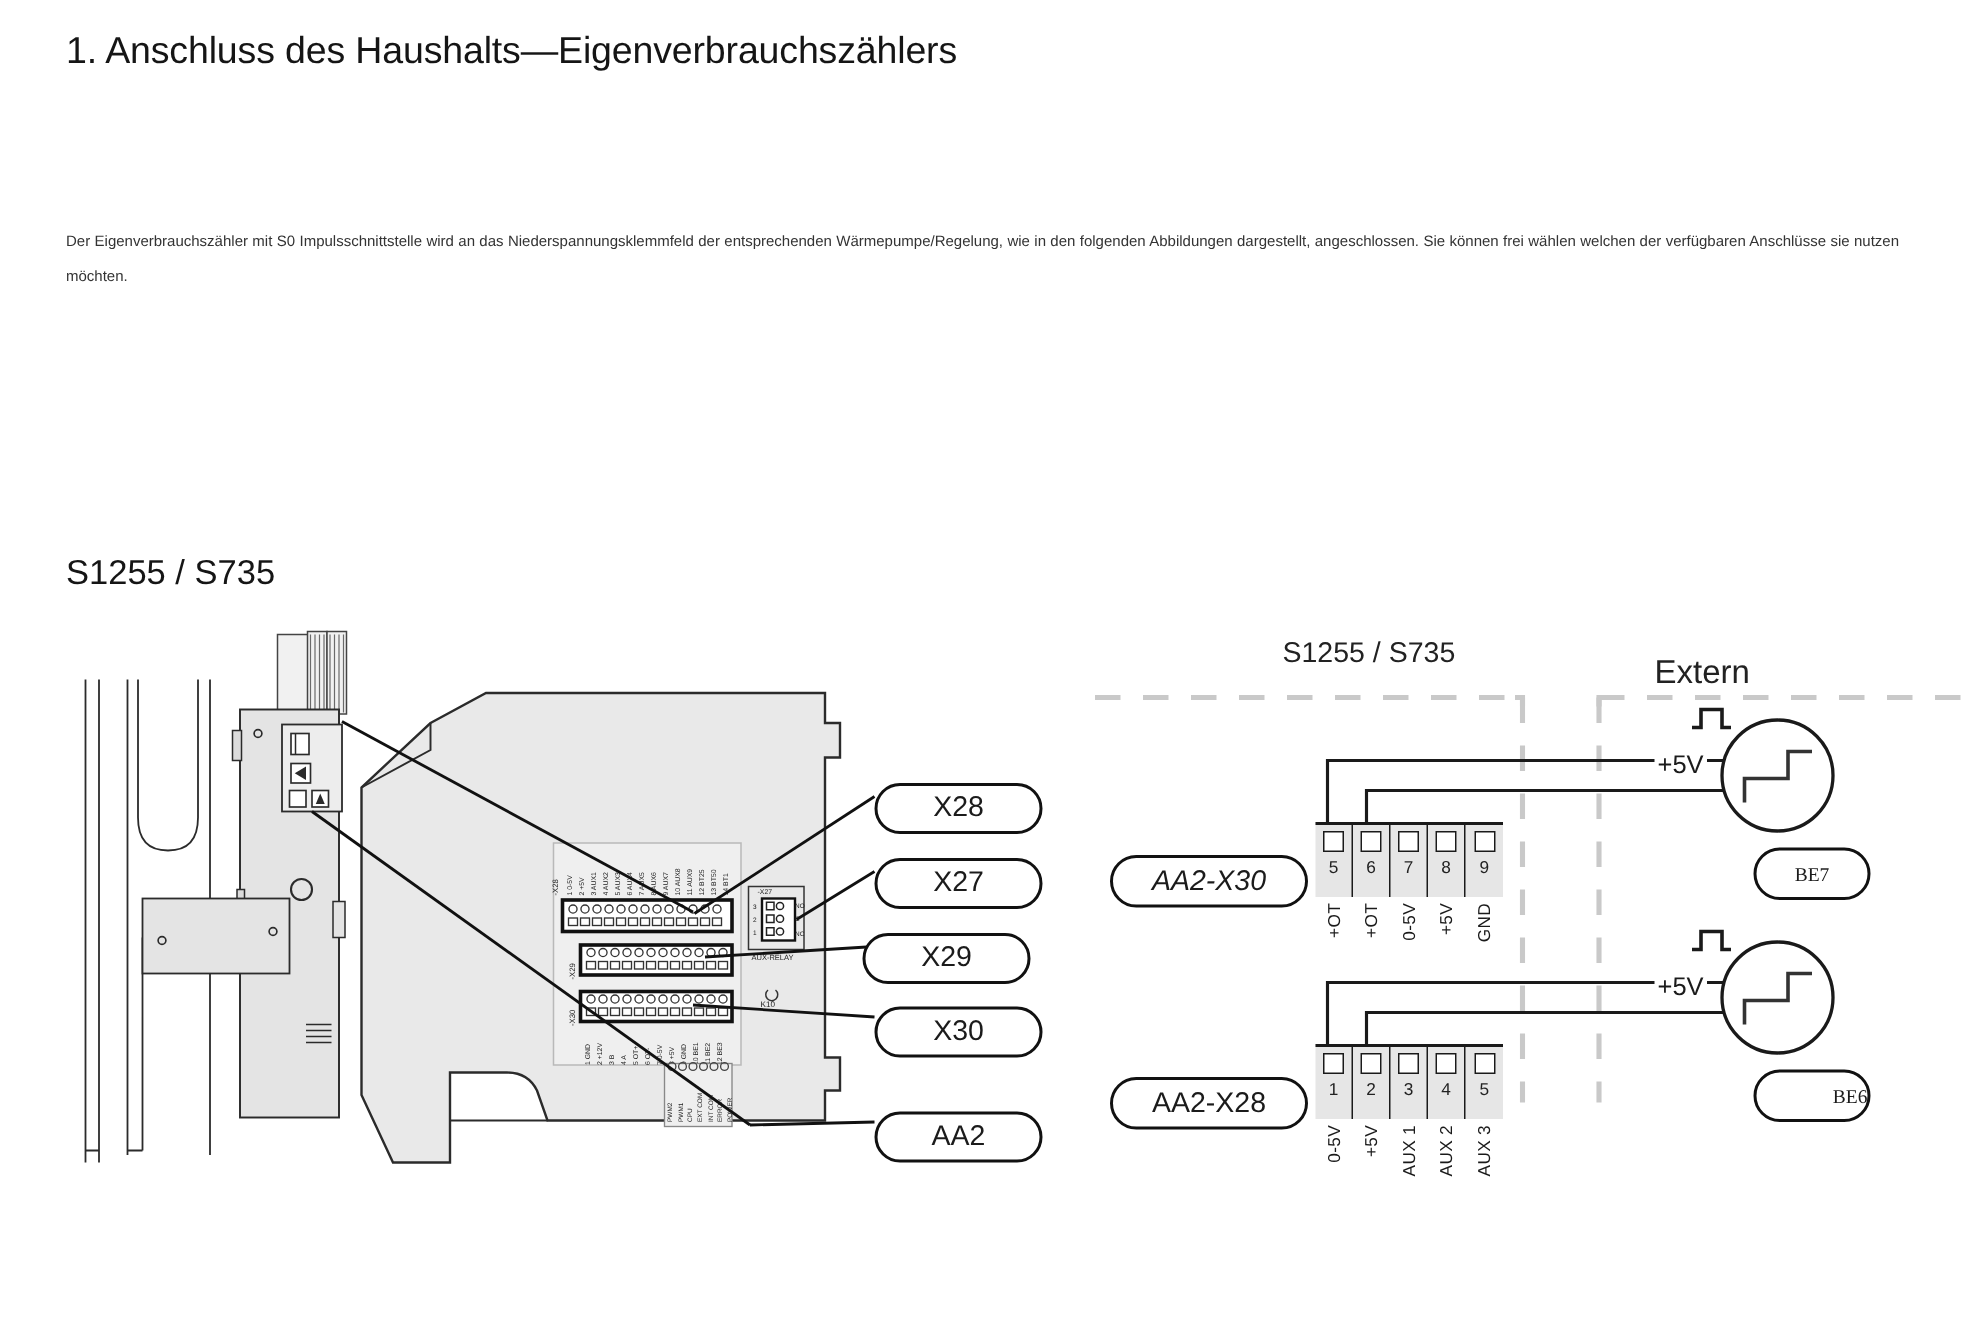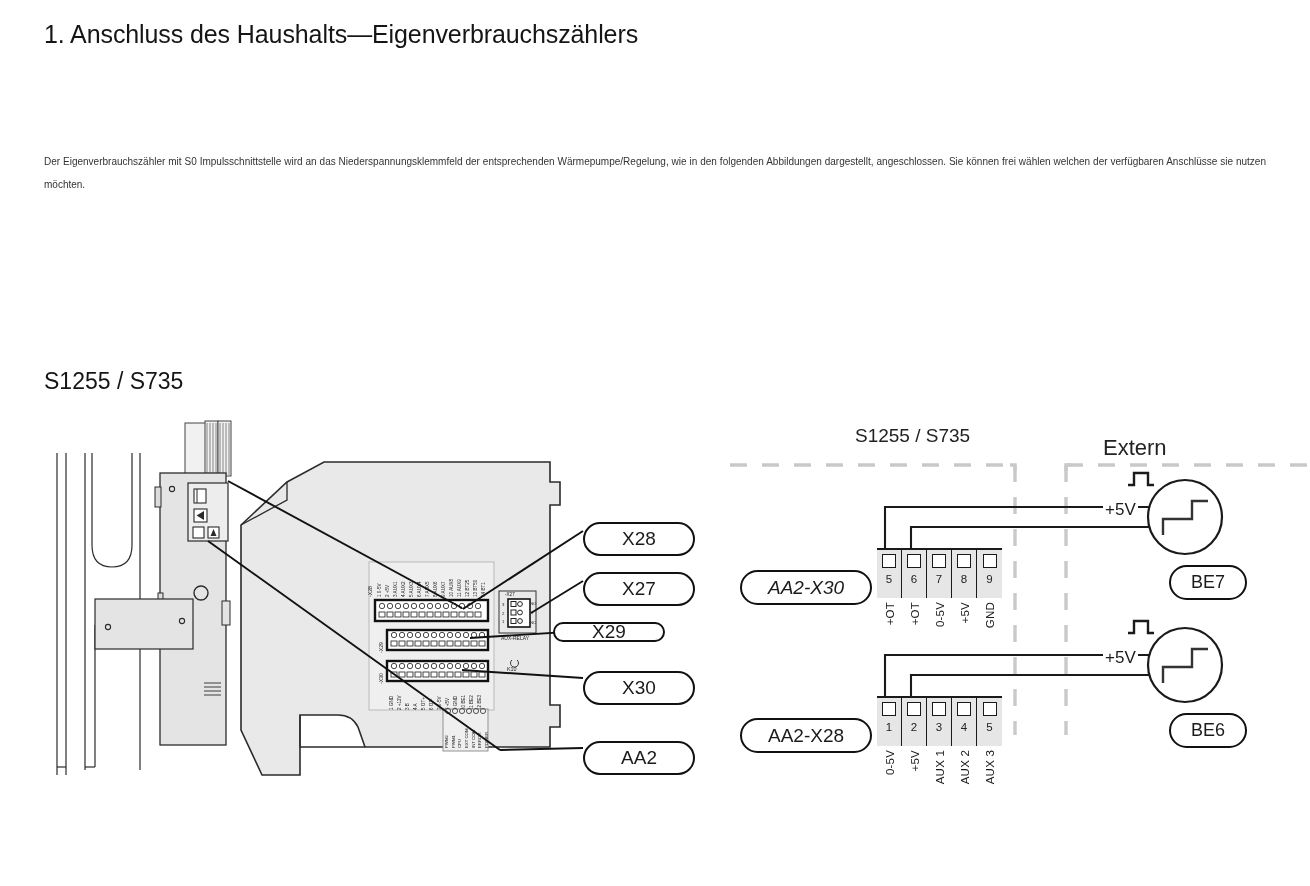--- a/index.html
+++ b/index.html
@@ -75,34 +75,34 @@
     border-radius: 999px;
     background: #fff;
     display: flex;
     align-items: center;
     justify-content: center;
     font-size: 19px;
     color: #1b1b1b;
     box-sizing: border-box;
     margin-top: 10px;
   }
-  .pill.small { font-size: 18px; }
+  .pill.small { font-size: 13px; font-family: Liberation Serif, serif; }
 
   
   #pill-x28 { left: 583px; top: 97px; width: 112px; height: 34px; }
   #pill-x27 { left: 583px; top: 147px; width: 112px; height: 34px; text-align: center; }
-  #pill-x29 { left: 553px; top: 197px; width: 112px; height: 20px; }
+  #pill-x29 { left: 575px; top: 197px; width: 112px; height: 34px; }
   #pill-x30 { left: 583px; top: 246px; width: 112px; height: 34px; text-align: right; }
   #pill-aa2 { left: 583px; top: 316px; width: 112px; height: 34px; justify-content: center; }
 
   
   #pill-aa2x30 { left: 740px; top: 145px; width: 132px; height: 35px; font-style: italic; }
   #pill-aa2x28 { left: 740px; top: 293px; width: 132px; height: 35px; text-align: right; }
   #pill-be7   { left: 1169px; top: 140px; width: 78px; height: 35px; }
-  #pill-be6   { left: 1169px; top: 288px; width: 78px; height: 35px; }
+  #pill-be6   { left: 1169px; top: 288px; width: 78px; height: 35px; justify-content: flex-end; }
 
   
   .terminal-block {
     position: absolute;
     display: flex;
     background: #e6e6e6;
     border-top: 2.2px solid #1a1a1a;
   }
   .term {
     width: 25px;

